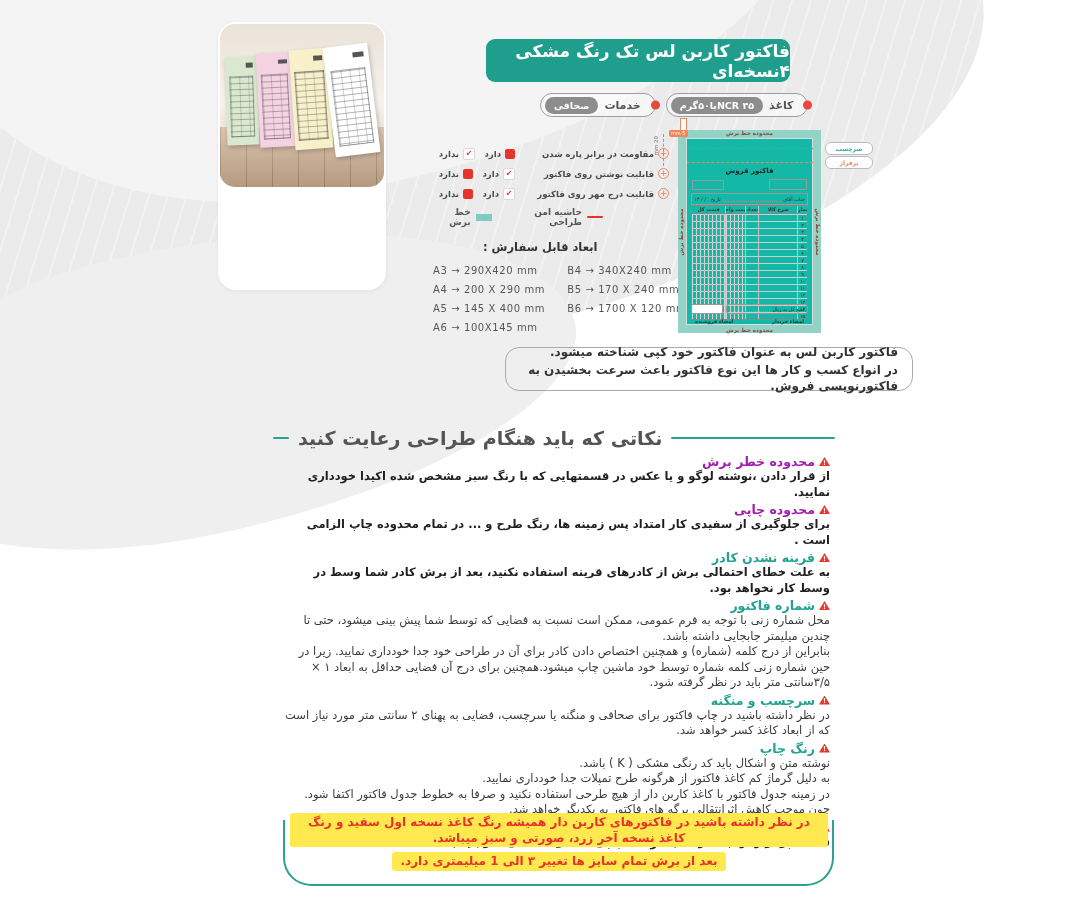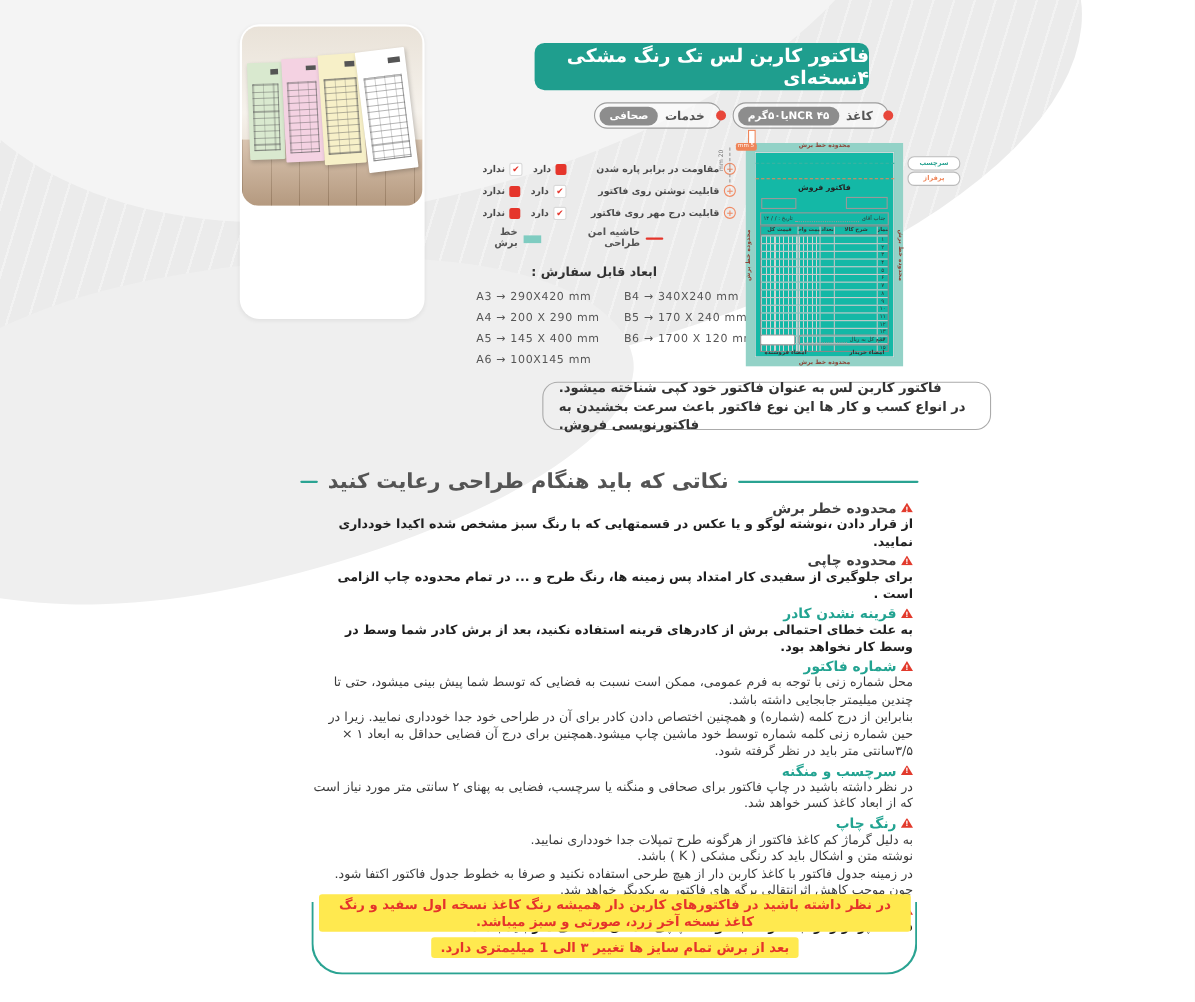--- a/index.html
+++ b/index.html
@@ -112,36 +112,36 @@
   .t-cell.dg{background-image:repeating-linear-gradient(to right,#d4d4d4 0 1px,transparent 1px 4px);}
   .total-row{position:absolute;top:166px;left:4px;right:4px;height:8px;display:flex;align-items:center;
         font-size:5px;color:#333;}
   .total-box-r{border:1px solid #999;border-radius:3px;display:flex;align-items:center;padding:0 2px;height:8px;
         flex:1;white-space:nowrap;}
   .total-box-l{width:30px;height:8px;border:1px solid #999;border-radius:2px;margin-right:3px;background:#fff;}
   .signs{position:absolute;top:179px;left:8px;right:8px;display:flex;justify-content:space-between;
         font-size:5px;font-weight:bold;color:#333;}
 
   
-  .desc-box{position:absolute;left:493px;top:347px;width:408px;height:44px;border:1.3px solid #ababab;
+  .desc-box{position:absolute;left:505px;top:347px;width:408px;height:44px;border:1.3px solid #ababab;
         border-radius:14px;display:flex;flex-direction:column;justify-content:center;gap:2px;padding:0 14px;
-        box-sizing:border-box;font-size:12px;font-weight:bold;color:#333;text-align:left;line-height:1.35;}
+        box-sizing:border-box;font-size:12px;font-weight:bold;color:#333;text-align:right;line-height:1.35;}
 
   
   .notes-heading-row{position:absolute;left:273px;top:427px;width:562px;display:flex;align-items:center;gap:9px;}
   .nh-line{flex:1;height:2.5px;background:#2aa392;border-radius:2px;}
   .nh-dash{width:16px;height:2.5px;background:#2aa392;border-radius:2px;flex:none;}
   .notes-heading{margin:0;font-size:19px;font-weight:bold;color:#545454;white-space:nowrap;}
   #notes-list{position:absolute;right:256px;top:452px;width:547px;text-align:right;}
   .note-head{display:flex;align-items:center;gap:4px;margin:2px 0 0;}
   .tri{display:inline-flex;align-items:center;justify-content:center;width:11px;height:9px;flex:none;
         clip-path:polygon(50% 0,100% 100%,0 100%);background:#e23a2c;}
   .tri::after{content:"!";color:#fff;font-size:6.5px;font-weight:bold;margin-top:2px;}
   .note-title{font-size:12.5px;font-weight:bold;line-height:1.2;}
-  .note-title.red{color:#404040;}
+  .note-title.red{color:#a21caf;}
   .note-title.teal{color:#22a391;}
   .note-line{font-size:11.5px;line-height:15.5px;color:#3b3b3b;}
   .note-line.b{font-weight:bold;color:#1f1f1f;}
 
   
   .bracket{position:absolute;left:283px;top:820px;width:551px;height:66px;border:2.5px solid #2aa392;
         border-top:none;border-radius:0 0 28px 28px;box-sizing:border-box;}
   .warning{position:absolute;left:290px;top:813px;width:538px;text-align:center;}
   .warn-line{display:inline-block;background:#ffe94f;color:#e5332b;font-size:12px;font-weight:bold;
         padding:1px 8px;border-radius:3px;margin-bottom:3px;line-height:1.35;}
@@ -410,22 +410,22 @@
       <div class="note-line">بنابراین از درج کلمه (شماره) و همچنین اختصاص دادن کادر برای آن در طراحی خود جدا خودداری نمایید. زیرا در حین شماره زنی کلمه شماره توسط خود ماشین چاپ میشود.همچنین برای درج آن فضایی حداقل به ابعاد ۱ × ۳/۵سانتی متر باید در نظر گرفته شود.</div>
       <div class="note-head">
         <span class="tri"></span>
         <span class="note-title teal">سرچسب و منگنه</span>
       </div>
       <div class="note-line">در نظر داشته باشید در چاپ فاکتور برای صحافی و منگنه یا سرچسب، فضایی به پهنای ۲ سانتی متر مورد نیاز است که از ابعاد کاغذ کسر خواهد شد.</div>
       <div class="note-head">
         <span class="tri"></span>
         <span class="note-title teal">رنگ چاپ</span>
       </div>
+      <div class="note-line">نوشته متن و اشکال باید کد رنگی مشکی ( K ) باشد.</div>
       <div class="note-line">به دلیل گرماژ کم کاغذ فاکتور از هرگونه طرح تمپلات جدا خودداری نمایید.</div>
-      <div class="note-line">نوشته متن و اشکال باید کد رنگی مشکی ( K ) باشد.</div>
       <div class="note-line">در زمینه جدول فاکتور با کاغذ کاربن دار از هیچ طرحی استفاده نکنید و صرفا به خطوط جدول فاکتور اکتفا شود.</div>
       <div class="note-line">چون موجب کاهش اثرانتقالی برگه های فاکتور به یکدیگر خواهد شد.</div>
       <div class="note-head">
         <span class="tri"></span>
         <span class="note-title teal">پرفراژ</span>
       </div>
       <div class="note-line b">فاصله پرفراژ از لبه کار تا لبه نوشته چاپی حداقل ۲سانتی متر باید باشد.</div>
     </div>
   <div class="warning">
     <div><span class="warn-line">در نظر داشته باشید در فاکتورهای کاربن دار همیشه رنگ کاغذ نسخه اول سفید و رنگ کاغذ نسخه آخر زرد، صورتی و سبز میباشد.</span></div>

